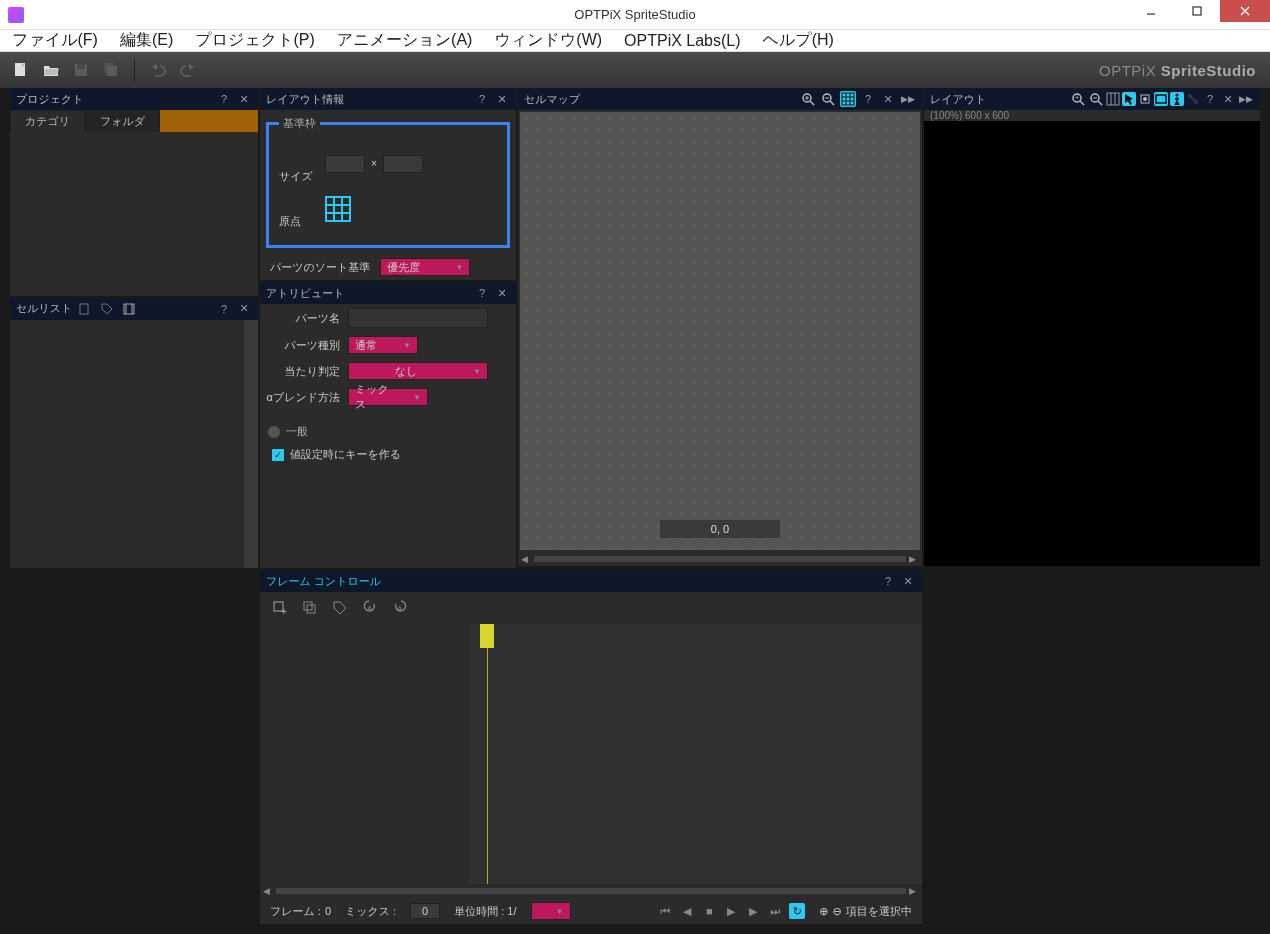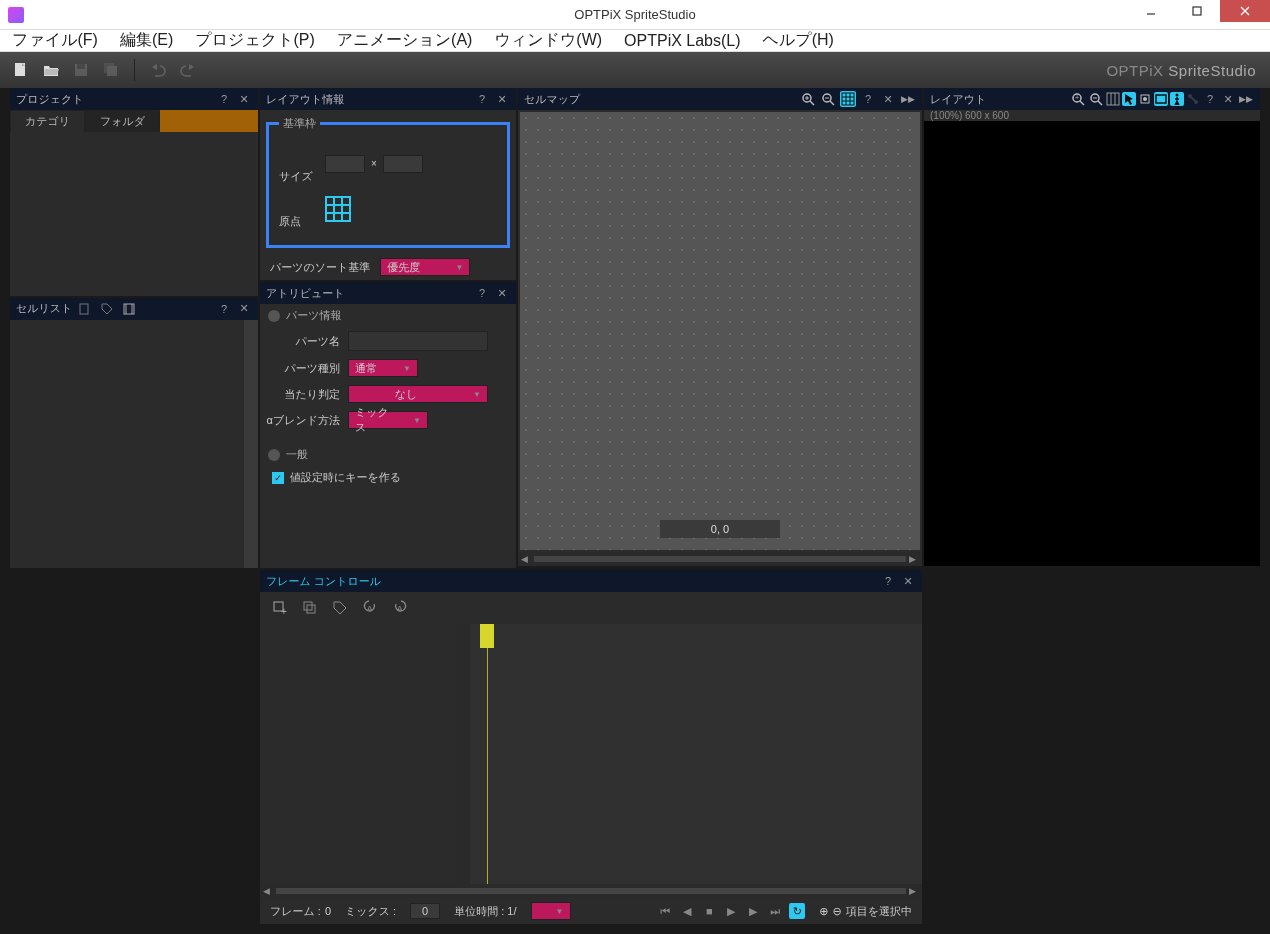--- a/index.html
+++ b/index.html
@@ -16,21 +16,21 @@
 
 
 .menubar { height:22px; background:#fff; display:flex; align-items:center; padding:0 8px; gap:14px; border-bottom:1px solid #ddd;}
 .menubar span{ color:#222; font-size:16px; padding:1px 4px;}
 
 
 .toolbar { height:36px; background:linear-gradient(#4a4a4a,#343434); display:flex; align-items:center; padding:0 8px; gap:4px; position:relative;}
 .tbtn{ width:26px; height:26px; display:flex; align-items:center; justify-content:center; color:#ddd; }
 .tbtn.dim{opacity:.4}
 .toolbar .brand{ position:absolute; right:14px; color:#888; font-size:15px; letter-spacing:0.5px;}
-.toolbar .brand b{ color:#aaa; font-weight:400;}
+.toolbar .brand b{ color:#aaa; font-weight:700;}
 .toolbar .sep{width:1px;height:22px;background:#222;margin:0 6px;}
 
 
 .workspace { position:absolute; top:88px; left:10px; right:10px; bottom:10px; display:grid; grid-template-columns:248px 256px 1fr 336px; grid-template-rows:1fr auto; gap:2px;}
 
 .panel{ background:#2b2b2b; display:flex; flex-direction:column; overflow:hidden;}
 .panel-hd{ height:22px; display:flex; align-items:center; padding:0 6px; background:#0f172a; color:#bbb; font-size:11px; gap:4px;}
 .panel-hd .grow{flex:1;}
 .panel-hd.active{color:#2dc9f0;}
 .phicon{width:16px;height:16px;display:flex;align-items:center;justify-content:center;color:#999;cursor:pointer;}
@@ -375,24 +375,20 @@
     </div>
 
     <div class="panel" style="flex:1">
       <div class="panel-hd">
         <span>アトリビュート</span>
         <span class="grow"></span>
         <span class="phicon">?</span>
         <span class="phicon">✕</span>
       </div>
       <div class="attr-sec">
-        <div class="sec-hd">
-            <div class="bullet"></div>
-            <span>パーツ情報</span>
-          </div>
         <div class="attr-rows">
           <div class="arow">
               <label>パーツ名</label>
               <div class="textfield"></div>
             </div>
           <div class="arow">
               <label>パーツ種別</label>
               <div class="select" style="width:70px">
                 <span>通常</span>
               </div>

